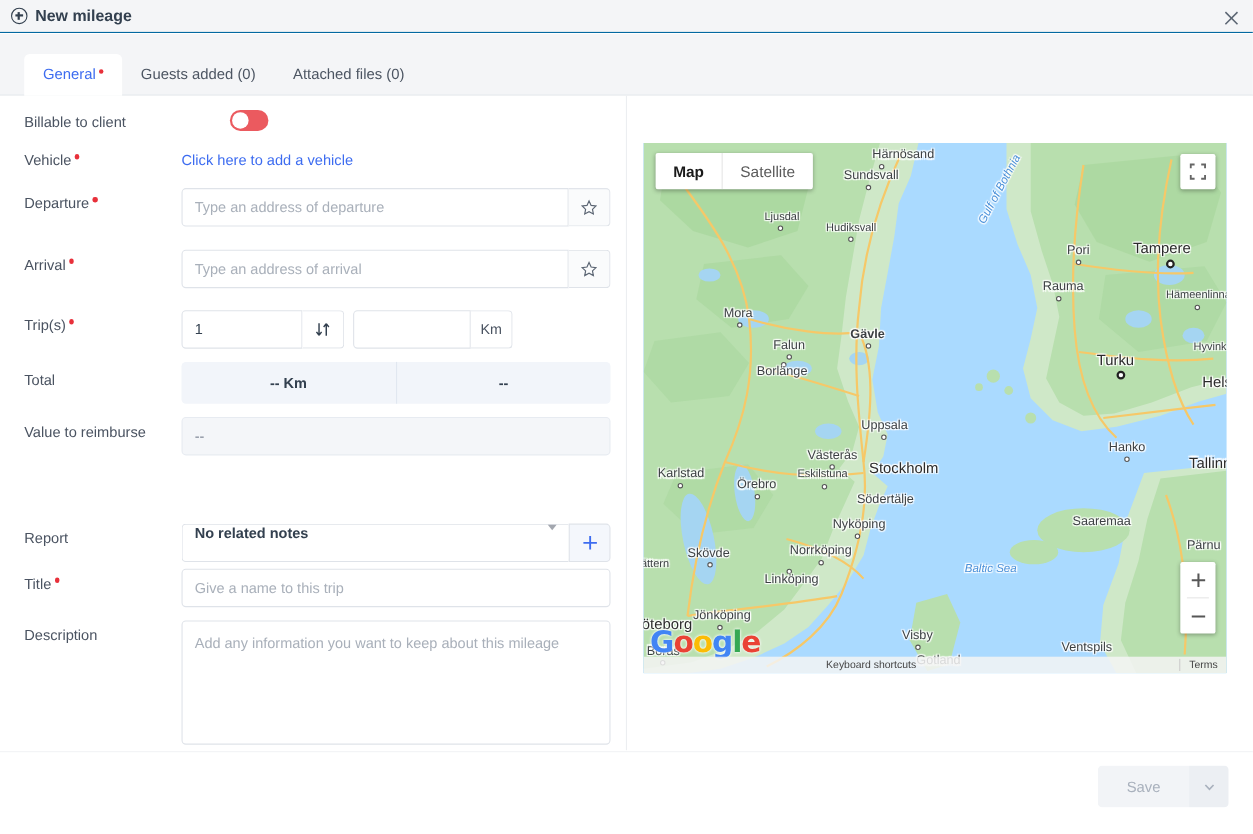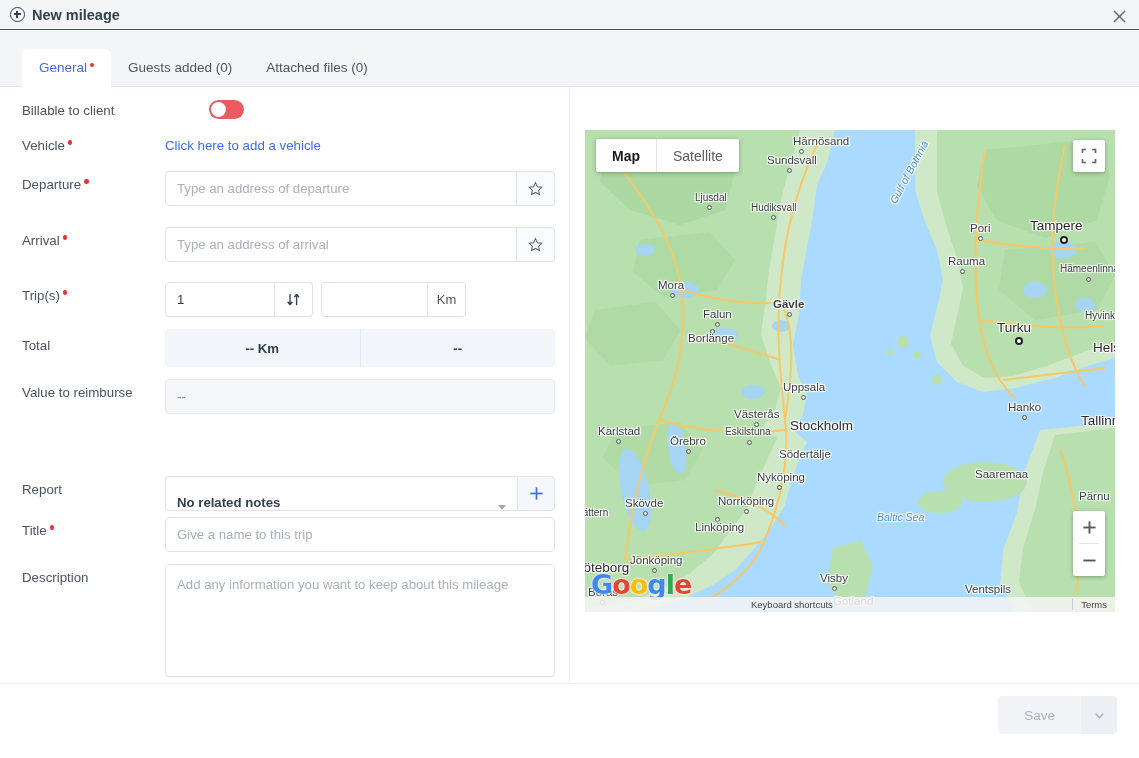--- a/index.html
+++ b/index.html
@@ -156,21 +156,21 @@
     font-size:13.2px; color:#7a8392;
   }
 
   
   .date-inp{ width:352px; }
 
   
   .select-inp{
     width:352px; height:35px; border:1px solid #dfe3e9; border-right:none;
     border-top-left-radius:4px; border-bottom-left-radius:4px; background:#fff;
-    display:flex; align-items:flex-end; padding:0 11px;
+    display:flex; align-items:flex-start; padding:0 11px;
     font-size:13.2px; font-weight:bold; color:#33404f; cursor:pointer;
   }
   .caret{ margin-left:auto; width:0;height:0;
     border-left:4.5px solid transparent; border-right:4.5px solid transparent;
     border-top:5px solid #47506080; }
   .plus-addon{
     width:38px; flex:0 0 38px; height:35px;
     border:1px solid #dfe3e9; background:#f4f7fc;
     border-top-right-radius:4px; border-bottom-right-radius:4px;
     display:flex; align-items:center; justify-content:center;

